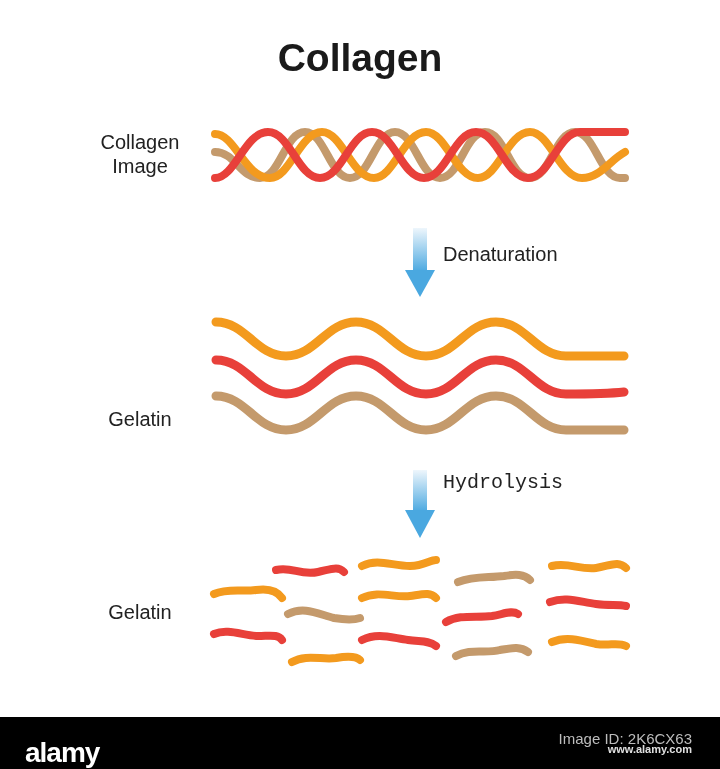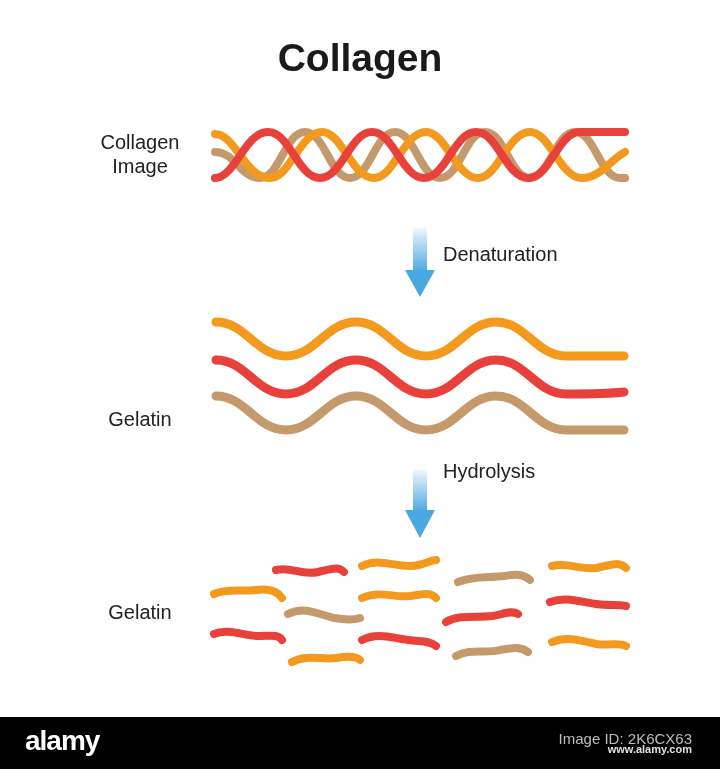--- a/index.html
+++ b/index.html
@@ -4,39 +4,39 @@
 <style>
   html, body { margin:0; padding:0; }
   body { width:720px; height:769px; background:#ffffff; position:relative; overflow:hidden;
          font-family:"Liberation Sans", sans-serif; color:#1a1a1a; }
   .title { position:absolute; left:0; width:720px; top:36px; text-align:center;
            font-weight:bold; font-size:39px; color:#1a1a1a; }
   .label { position:absolute; font-size:20px; color:#222; text-align:center; line-height:24px; }
   .step-label { position:absolute; font-size:20px; color:#222; }
   svg.art { position:absolute; left:0; top:0; }
   .footer { position:absolute; left:0; top:717px; width:720px; height:52px; background:#000; }
-  .logo { position:absolute; left:25px; top:8px; color:#fff; font-weight:bold; font-size:28px;
+  .logo { position:absolute; left:25px; top:20px; color:#fff; font-weight:bold; font-size:28px;
           font-family:"Liberation Sans", sans-serif; letter-spacing:-1px; }
   .img-id { position:absolute; right:28px; top:13px; color:#bdbdbd; font-size:15px;text-align:center; }
   .site { position:absolute; right:28px; top:26px; color:#e0e0e0; font-size:11px; font-weight:bold;text-align:right; }
 </style>
 </head>
 <body>
 
 <div class="title">Collagen</div>
 
 <div class="label" style="left:80px; top:130px; width:120px;">
   <div>Collagen</div>
   <div>Image</div>
 </div>
 <div class="label" style="left:80px; top:376px; width:120px;margin-top:31px;">Gelatin</div>
 <div class="label" style="left:80px; top:600px; width:120px;">Gelatin</div>
 
 <div class="step-label" style="left:443px; top:243px;text-align:center;">Denaturation</div>
-<div class="step-label" style="left:443px; top:460px;">Hydrolysis</div>
+<div class="step-label" style="left:443px; top:471px;font-family:Liberation Mono, monospace;">Hydrolysis</div>
 
 <svg class="art" width="720" height="717" viewBox="0 0 720 717">
   <defs>
     <linearGradient id="arrowGrad" x1="0" y1="0" x2="0" y2="1">
       <stop offset="0" stop-color="#eef6fc"></stop>
       <stop offset="1" stop-color="#4aa8e0"></stop>
     </linearGradient>
   </defs>
 
   <g fill="none" stroke-width="8" stroke-linecap="round">

